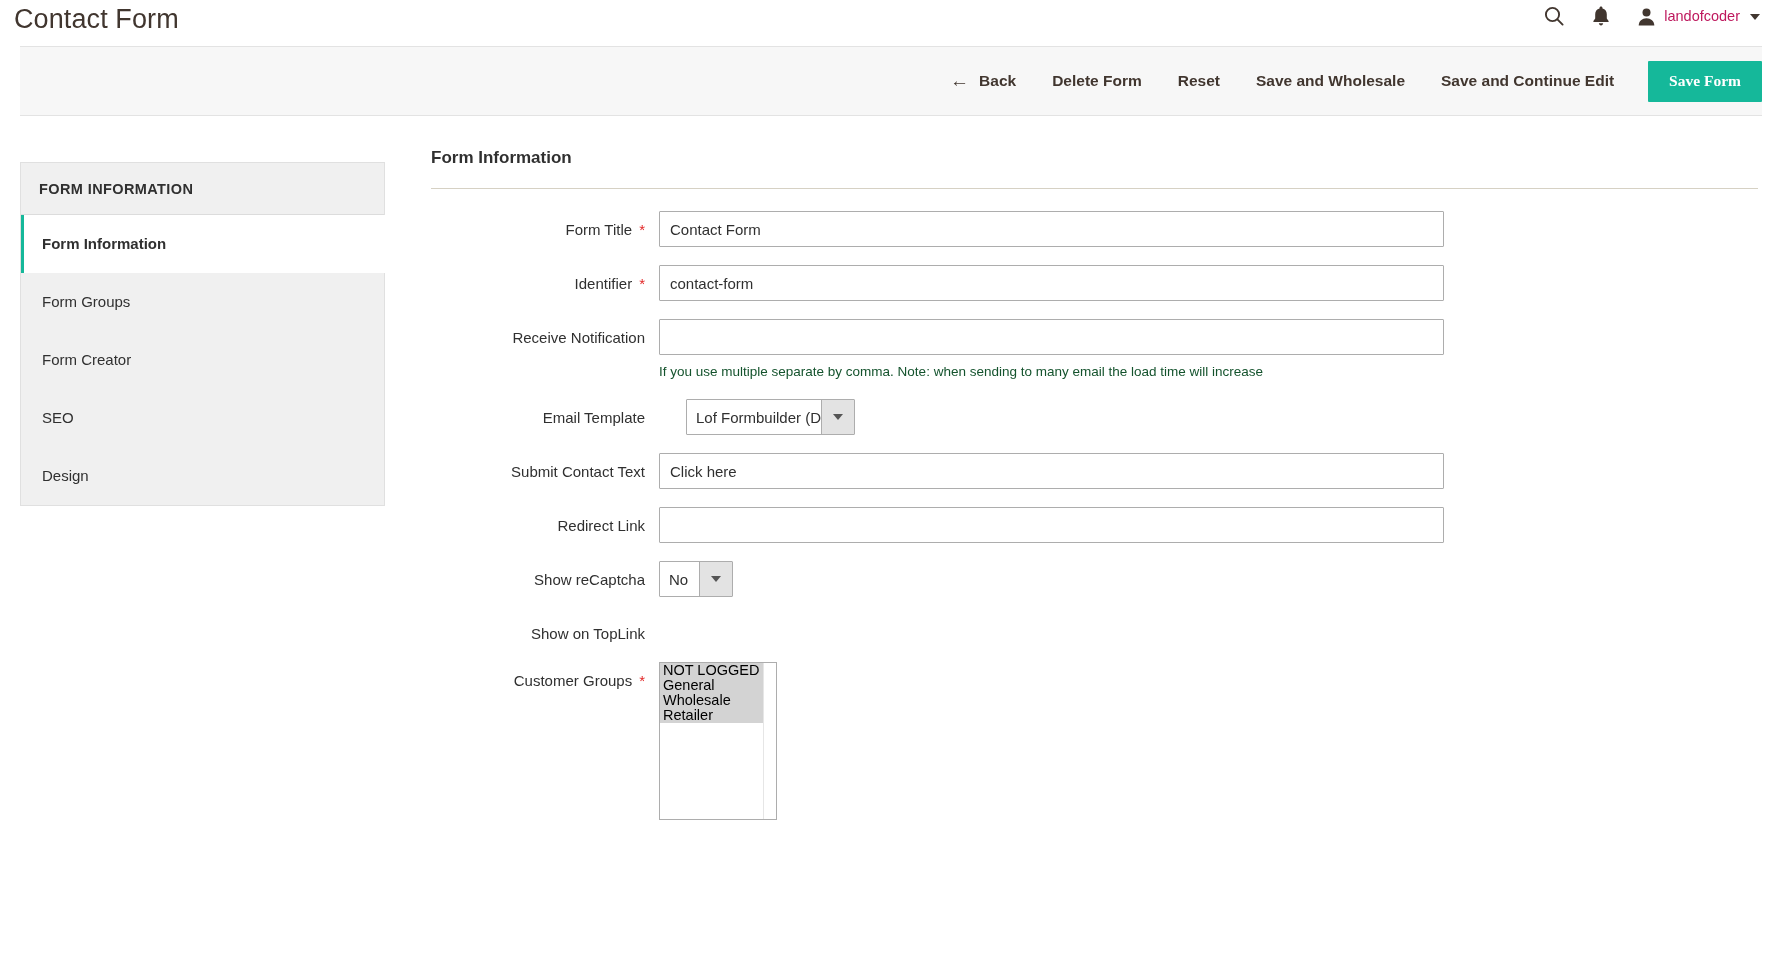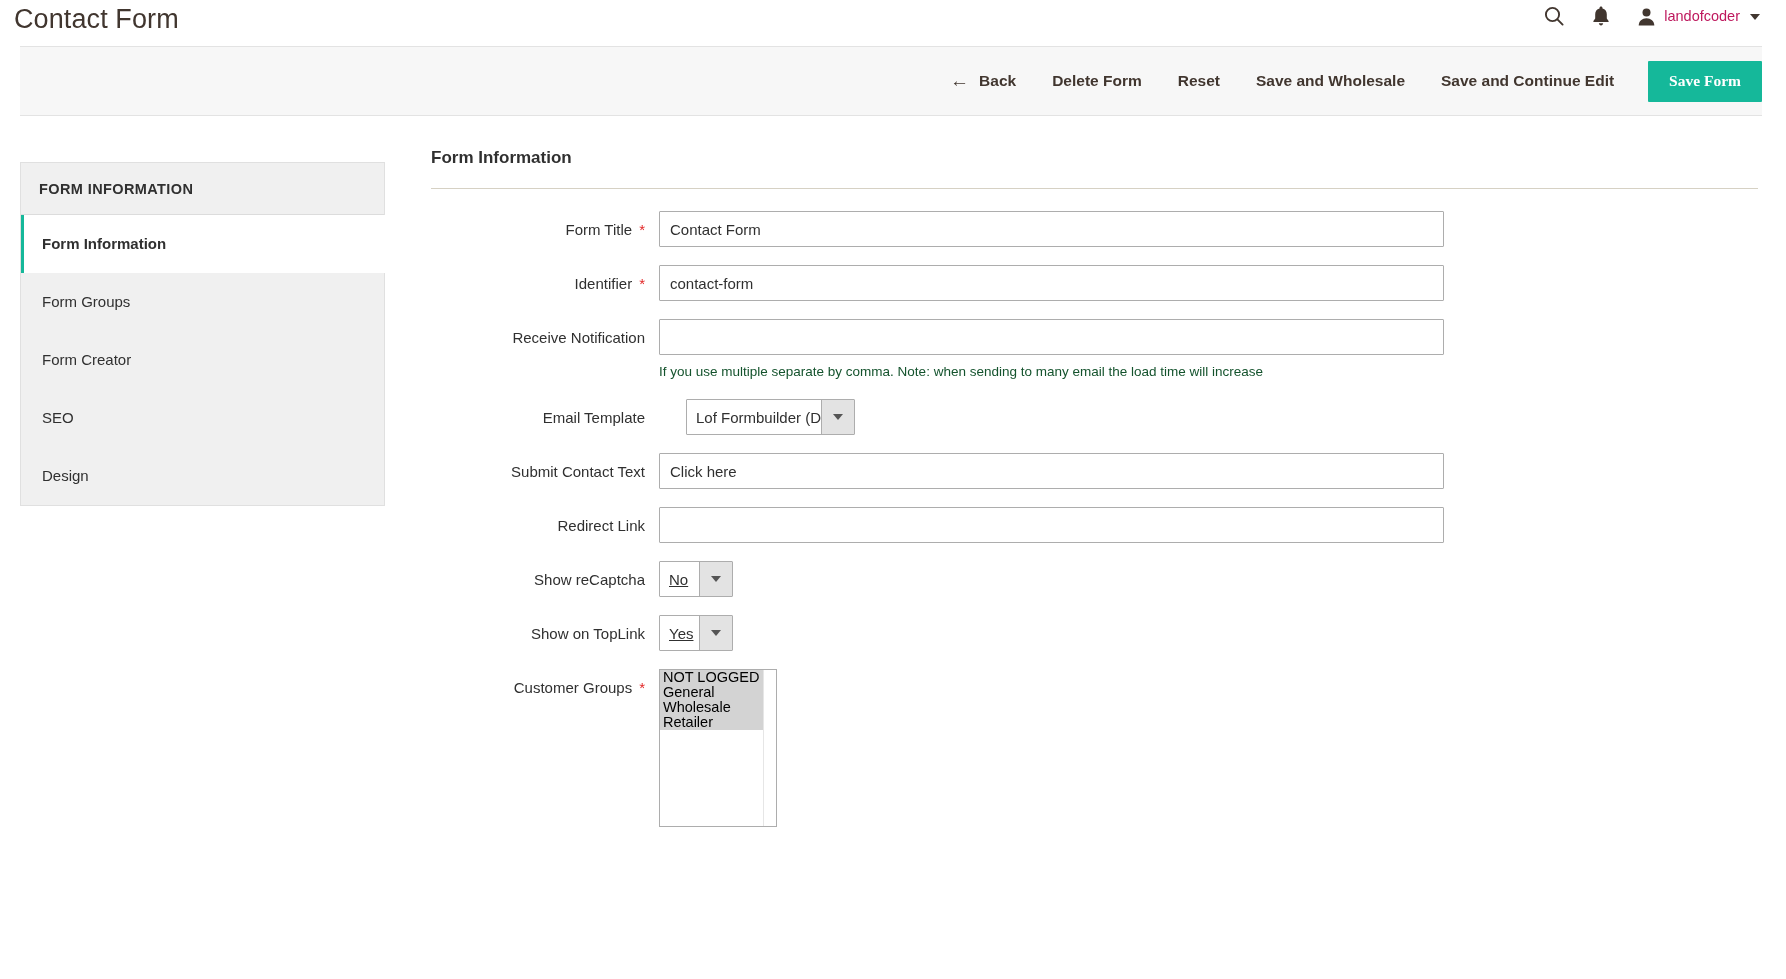--- a/index.html
+++ b/index.html
@@ -244,21 +244,21 @@
     justify-content: center;
   }
   .sel-arrow i {
     width: 0; height: 0;
     border-left: 5px solid transparent;
     border-right: 5px solid transparent;
     border-top: 6px solid #555555;
     display: block;
   }
   .sel-email .sel-value { width: 134px; }
-  .sel-small .sel-value { width: 39px; text-decoration: underline; }
+  .sel-small .sel-value { width: 39px; }
 
   
   .multiselect {
     width: 118px;
     height: 158px;
     border: 1px solid #adadad;
     background: #ffffff;
     padding: 0;
     overflow: hidden;
     position: relative;
@@ -436,28 +436,20 @@
               <i></i>
             </span>
         </div>
       </div>
     </div>
 
     <div class="field-row">
       <div class="field-label">
         <span>Show on TopLink</span>
       </div>
-      <div class="field-control">
-        <div class="sel sel-small">
-          <span class="sel-value">Yes</span>
-          <span class="sel-arrow">
-              <i></i>
-            </span>
-        </div>
-      </div>
     </div>
 
     <div class="field-row">
       <div class="field-label">
         <span>Customer Groups</span>
         <span class="req-star">*</span>
       </div>
       <div class="field-control">
         <div class="multiselect">
           <ul class="ms-list">

